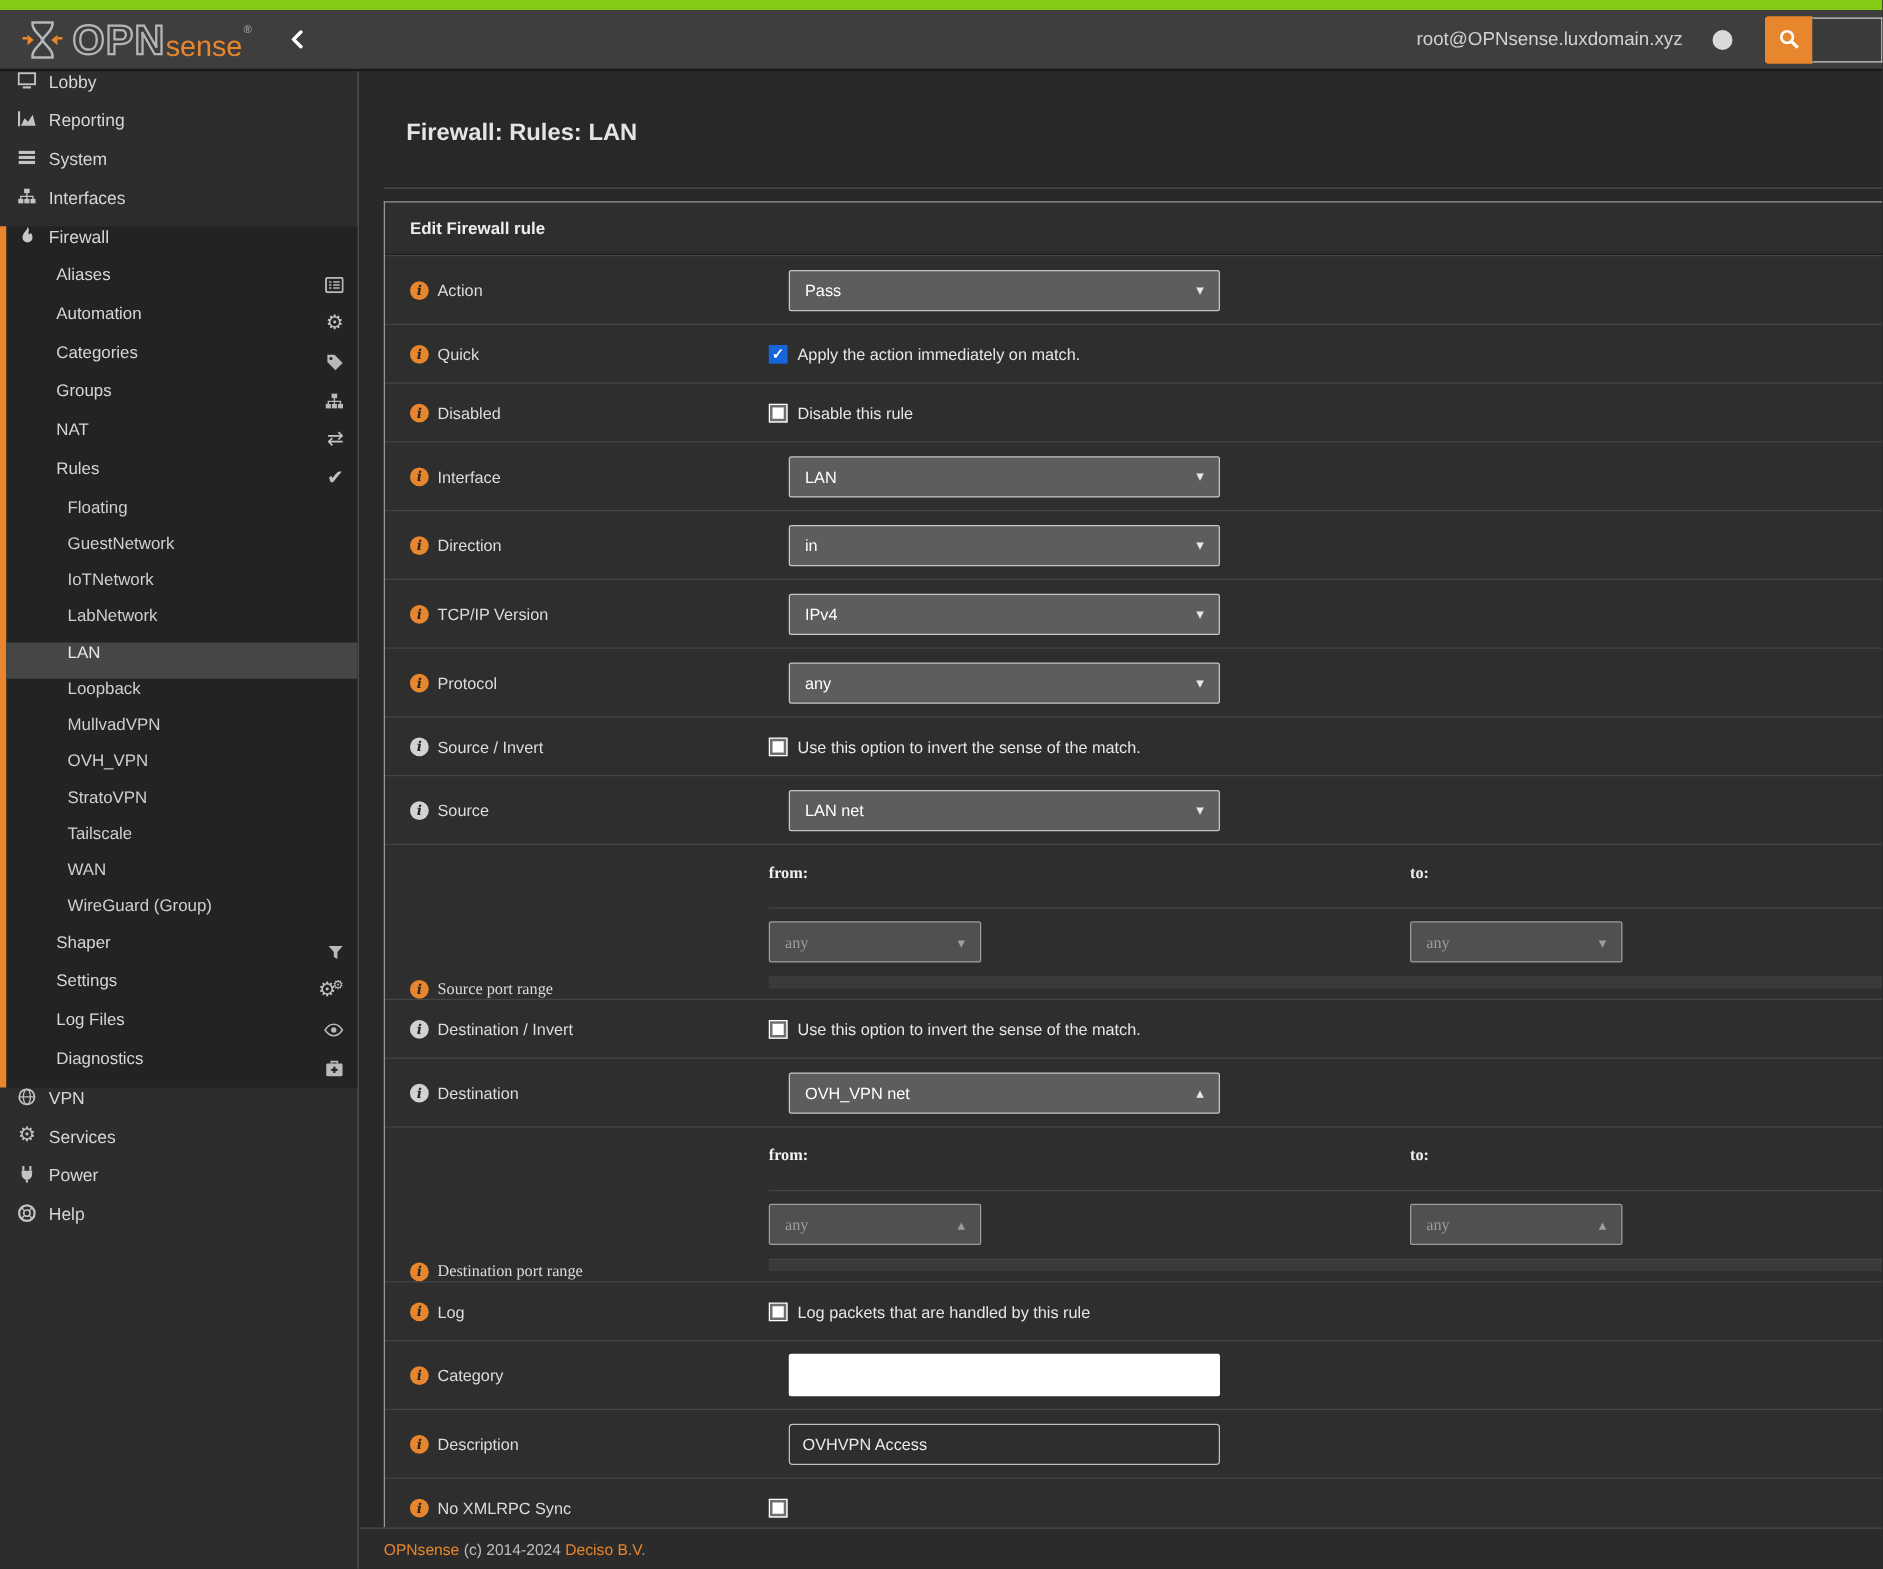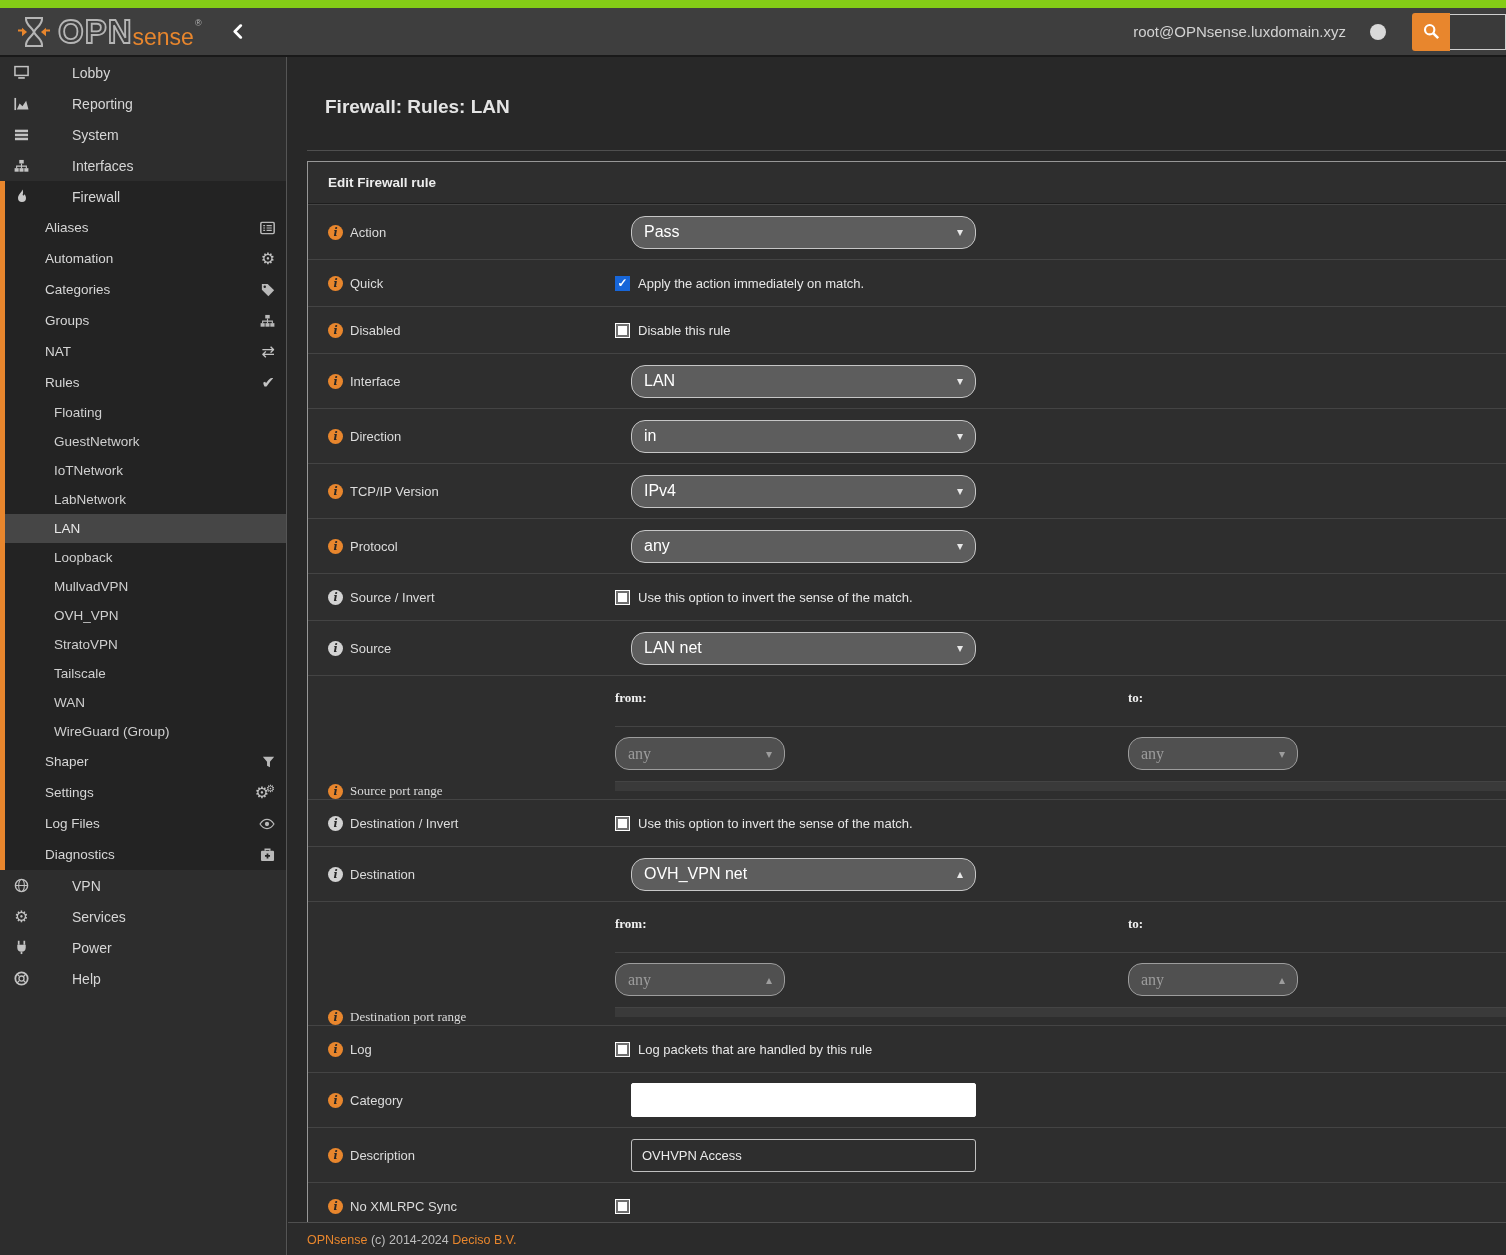--- a/index.html
+++ b/index.html
@@ -32,22 +32,22 @@
   .tb-search{
     width:56px;height:36px;background:#3a3a3a;border:1px solid #cfcfcf;border-left:none;
     box-sizing:border-box;color:#eee;font-size:13px;padding:0 6px;outline:none;
   }
   
   .sidebar{
     position:absolute;top:57px;left:0;bottom:0;width:287px;background:#2d2d2d;
     border-right:1px solid #555;box-sizing:border-box;z-index:4;
   }
   .side-item{
-    height:31px;display:flex;align-items:center;color:#d6d6d6;font-size:14px;
-    cursor:pointer;position:relative;gap:33px;
+    height:31px;display:flex;align-items:flex-start;color:#d6d6d6;font-size:14px;
+    cursor:pointer;position:relative;
   }
   .side-item .li-icon{width:17px;margin:0 9px 0 13px;display:flex;justify-content:center;}
   .branch{background:#232323;border-left:5px solid #e8862d;}
   .branch .side-item .li-icon{margin-left:8px;}
   .side-item.lvl2{padding-left:40px;font-size:13.5px;}
   .side-item.lvl3{height:29px;padding-left:49px;font-size:13.5px;color:#cfcfcf;}
   .side-item.lvl3.selected{background:#464646;color:#e8e8e8;}
   .ri{position:absolute;right:11px;top:50%;transform:translateY(-50%);display:flex;align-items:center;}
   .gi{font-size:16px;color:#c3c3c3;line-height:1;}
   .gi.sm{font-size:10px;margin-left:-3px;margin-top:-7px;}
@@ -75,23 +75,23 @@
   .ctl{flex:1;display:flex;align-items:center;min-width:0;}
   .info{
     width:15px;height:15px;border-radius:50%;background:#e8862d;color:#262626;
     display:inline-flex;align-items:center;justify-content:center;flex:0 0 15px;
     font-family:"DejaVu Serif",serif;font-style:italic;font-weight:bold;font-size:11px;
     margin-right:7px;cursor:pointer;
   }
   .info::after{content:"i";}
   .info.gray{background:#d2d2d2;}
   .sel{
-    height:33px;border:1px solid #c6c6c6;border-radius:14px;background:#5d5d5d;color:#fff;
+    height:33px;border:1px solid #c6c6c6;border-radius:2px;background:#5d5d5d;color:#fff;
     display:flex;align-items:center;justify-content:space-between;padding:0 12px;
-    font-size:16px;cursor:pointer;box-sizing:border-box;
+    font-size:13px;cursor:pointer;box-sizing:border-box;
   }
   .sel.dim{background:#505050;color:#9d9d9d;border-color:#9d9d9d;}
   .sel.dim .caret{color:#9d9d9d;}
   .w-main{width:345px;}
   .w-port{width:170px;}
   .w-sched{width:82px;color:#d8d8d8;background:#5a5a5a;}
   .caret{font-size:12px;color:#e8e8e8;line-height:1;}
   .caret.down::after{content:"▾";}
   .caret.up::after{content:"▴";}
   .cb{

